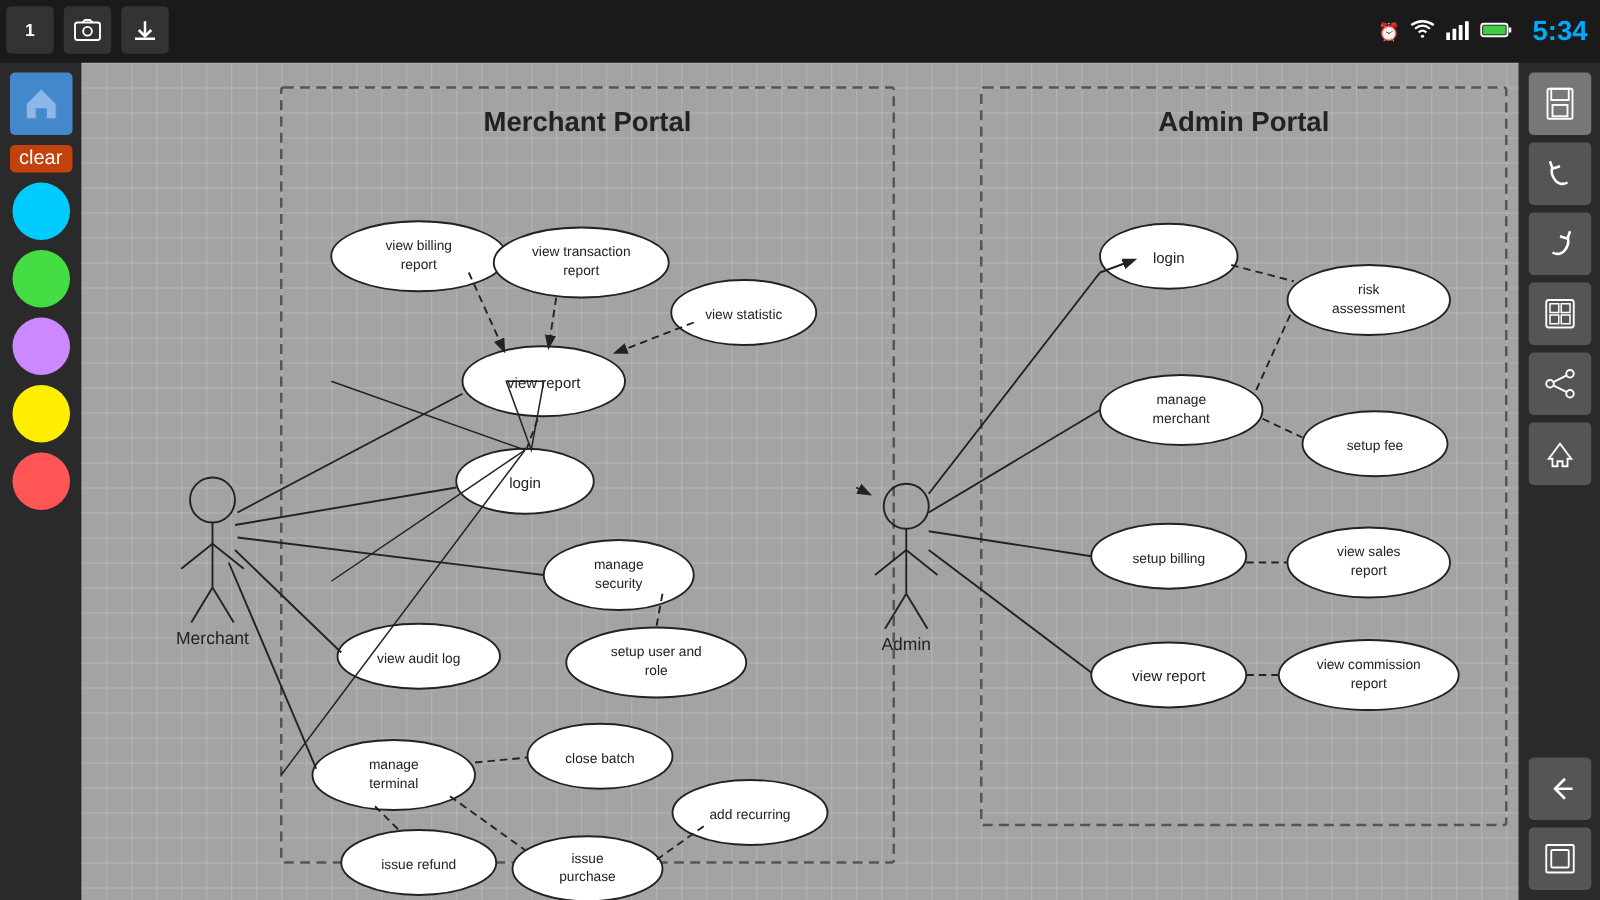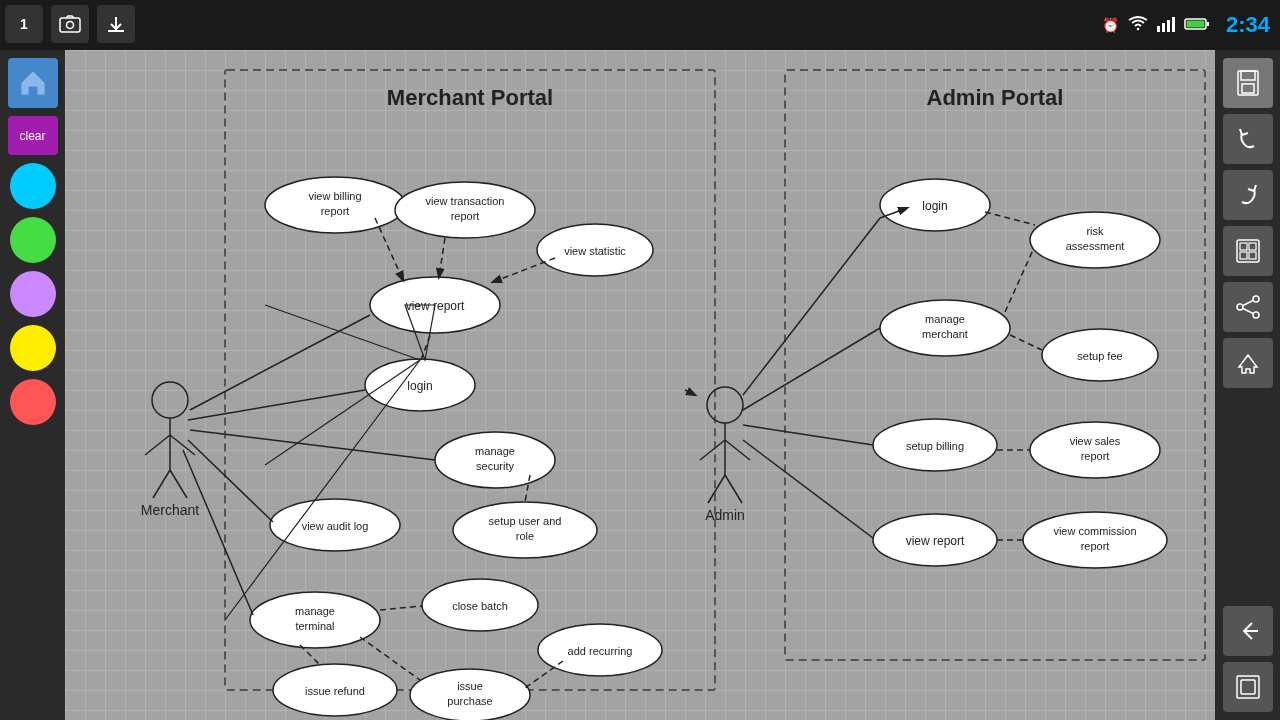--- a/index.html
+++ b/index.html
@@ -81,28 +81,28 @@
       width: 50px;
       height: 50px;
       background: #4488cc;
       border-radius: 4px;
       display: flex;
       align-items: center;
       justify-content: center;
     }
     .sidebar-clear-btn {
       width: 50px;
-      height: 39px;
-      background: #a21caf;
+      height: 22px;
+      background: #c2410c;
       border-radius: 4px;
       display: flex;
       align-items: center;
       justify-content: center;
       color: white;
-      font-size: 12px;
+      font-size: 16px;
       cursor: pointer;
     }
     .color-circle {
       width: 46px;
       height: 46px;
       border-radius: 50%;
       cursor: pointer;
     }
 
     
@@ -191,21 +191,21 @@
           <rect x="16" y="1" width="3" height="15" fill="white"></rect>
         </svg>
     </span>
     <span class="status-icon-item">
       <svg width="26" height="14" viewBox="0 0 26 14">
           <rect x="1" y="2" width="21" height="10" rx="2" fill="none" stroke="white" stroke-width="1.5"></rect>
           <rect x="2.5" y="3.5" width="18" height="7" fill="#44cc44"></rect>
           <path d="M23 5 L25 5 L25 9 L23 9" fill="white"></path>
         </svg>
     </span>
-    <span class="status-time">2:34</span>
+    <span class="status-time">5:34</span>
   </div>
 </div>
 
 <div id="left-sidebar">
   <div class="sidebar-home">
     <svg width="32" height="32" viewBox="0 0 32 32">
       <path d="M4 16 L16 4 L28 16 L28 28 L20 28 L20 20 L12 20 L12 28 L4 28 Z" fill="#8bb8e8" stroke="#5588cc" stroke-width="1"></path>
     </svg>
   </div>
   <div class="sidebar-clear-btn">clear</div>

